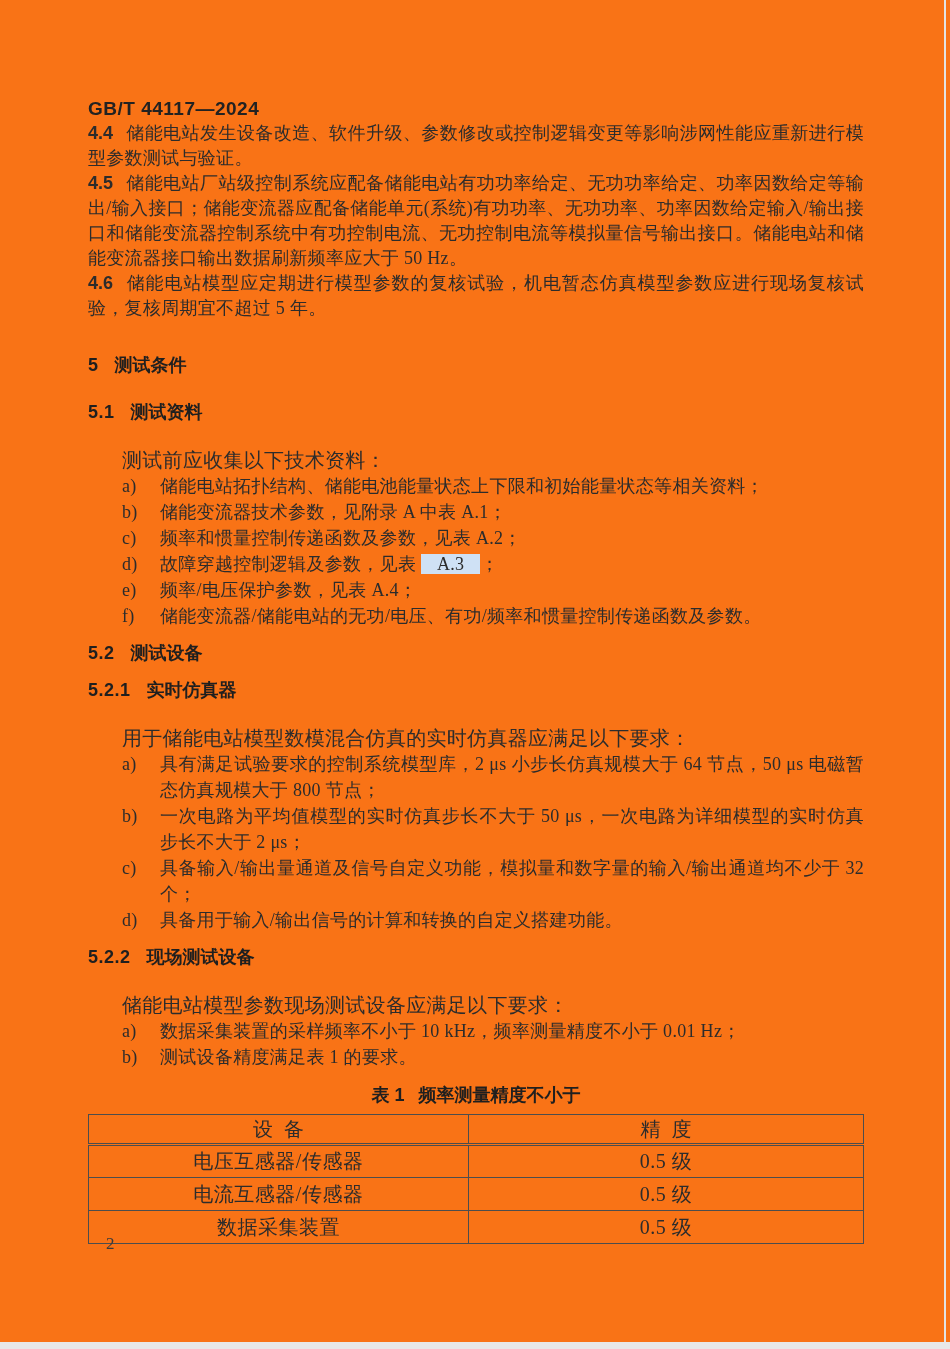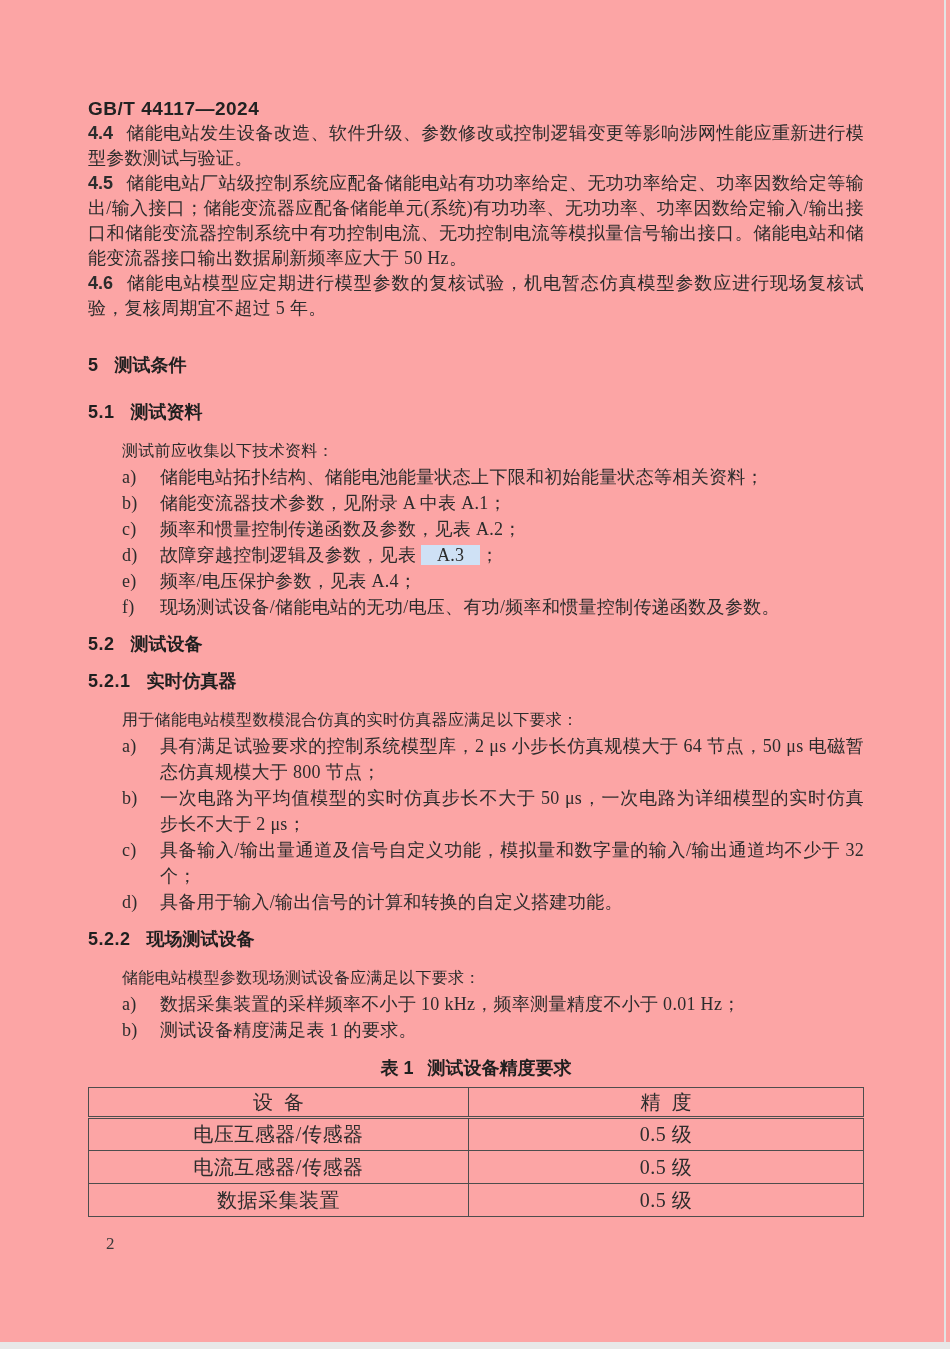--- a/index.html
+++ b/index.html
@@ -1,21 +1,21 @@
 <!DOCTYPE html>
 <html lang="zh"><head>
 <meta charset="utf-8">
 <style>
   * { margin: 0; padding: 0; box-sizing: border-box; }
   html, body { background: #ffffff; }
   .page {
     position: relative;
     width: 950px;
     height: 1349px;
-    background: #fca5a5;
+    background: #f97316;
     overflow: hidden;
     font-family: "Liberation Serif", "DejaVu Serif", serif;
     color: #2c2c2c;
   }
   .content {
     position: absolute;
     left: 88px;
     right: 86px;
     top: 0;
   }
@@ -50,23 +50,23 @@
     font-size: 18px;
     line-height: 25px;
     color: #1f1f1f;
   }
   .h-num { margin-right: 16px; letter-spacing: 0.5px; }
   .mt-l  { margin-top: 32px; }
   .mt-m  { margin-top: 22px; }
   .mt-s  { margin-top: 12px; }
   
   .intro {
-    margin-top: 13px;
+    margin-top: 22px;
     padding-left: 34px;
-    font-size: 16px;
+    font-size: 20px;
     line-height: 26px;
     letter-spacing: 0.3px;
   }
   
   .list { font-size: 18px; }
   .list-item {
     display: flex;
     padding-left: 34px;
     line-height: 26px;
     letter-spacing: 0.3px;
@@ -172,21 +172,21 @@
       <div class="list-item">
         <span class="li-label">d)</span>
         <span class="li-text"><span>故障穿越控制逻辑及参数，见表 </span><span class="hl">A.3</span><span>；</span></span>
       </div>
       <div class="list-item">
         <span class="li-label">e)</span>
         <span class="li-text">频率/电压保护参数，见表 A.4；</span>
       </div>
       <div class="list-item">
         <span class="li-label">f)</span>
-        <span class="li-text">现场测试设备/储能电站的无功/电压、有功/频率和惯量控制传递函数及参数。</span>
+        <span class="li-text">储能变流器/储能电站的无功/电压、有功/频率和惯量控制传递函数及参数。</span>
       </div>
     </div>
 
     <div class="heading mt-s">
       <span class="h-num">5.2</span><span>测试设备</span>
     </div>
 
     <div class="heading mt-s">
       <span class="h-num">5.2.1</span><span>实时仿真器</span>
     </div>
@@ -219,21 +219,21 @@
         <span class="li-label">a)</span>
         <span class="li-text">数据采集装置的采样频率不小于 10 kHz，频率测量精度不小于 0.01 Hz；</span>
       </div>
       <div class="list-item">
         <span class="li-label">b)</span>
         <span class="li-text">测试设备精度满足表 1 的要求。</span>
       </div>
     </div>
 
     <div class="tbl-caption">
-      <span class="cap-label">表 1</span><span>测试设备精度要求</span>
+      <span class="cap-label">表 1</span><span>频率测量精度不小于</span>
     </div>
 
     <table class="precision">
       <thead>
         <tr>
           <th class="col-device">设备</th>
           <th class="col-accuracy">精度</th>
         </tr>
       </thead>
       <tbody>

